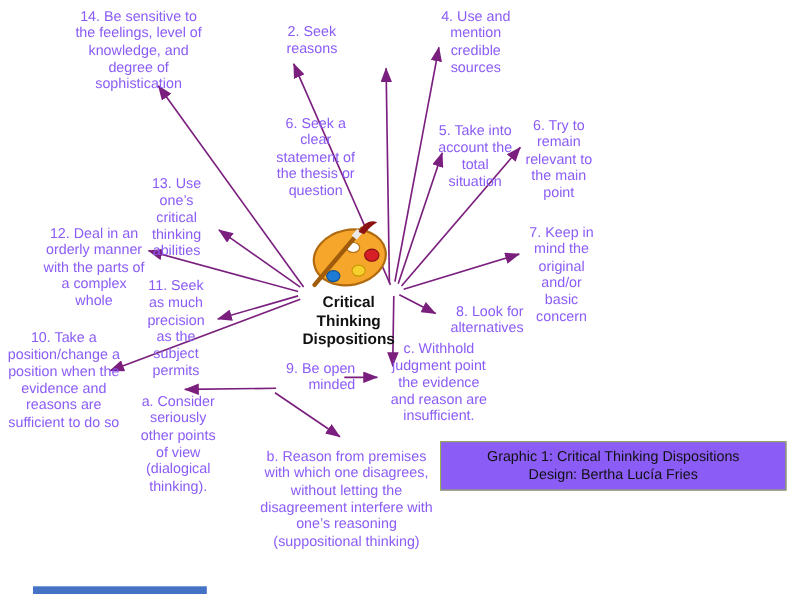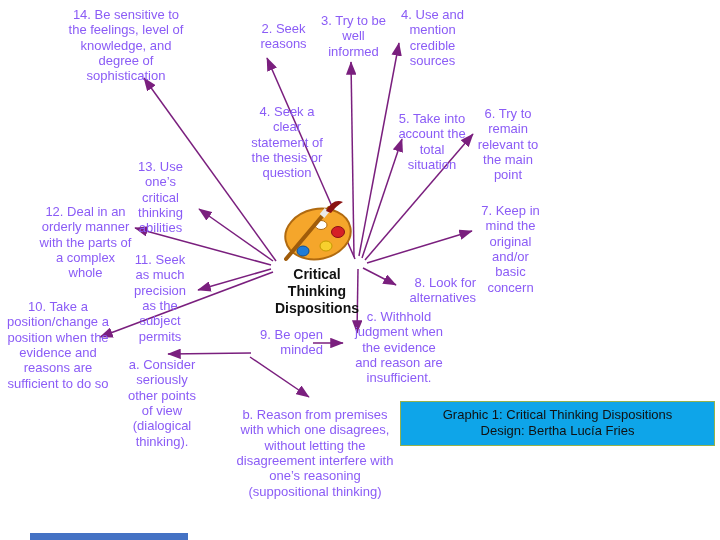--- a/index.html
+++ b/index.html
@@ -12,21 +12,21 @@
     text-align:center;white-space:pre-line;z-index:3;
   }
   .center-lbl{
     position:absolute;font-size:14px;line-height:1.2;font-weight:bold;color:#111;
     text-align:center;white-space:pre-line;z-index:3;
   }
   #arrows{position:absolute;left:0;top:0;z-index:2;}
   #palette{position:absolute;left:274px;top:196px;z-index:3;}
   #caption{
     position:absolute;left:400px;top:401px;width:313px;height:38px;
-    background:#0ea5e9;border:1px solid #94b14c;z-index:3;
+    background:#8b5cf6;border:1px solid #94b14c;z-index:3;
     font-size:13px;line-height:1.25;color:#111;text-align:center;
     white-space:pre-line;padding-top:5px;box-sizing:content-box;
   }
   #bottom-bar{
     position:absolute;left:30px;bottom:0;width:158px;height:7px;
     background:#4472c4;z-index:3;
   }
 </style>
 </head>
 <body>
@@ -67,30 +67,27 @@
     <ellipse cx="29" cy="55" rx="6" ry="5" fill="#1f7cd6" stroke="#0f4f92" stroke-width="1"></ellipse>
     <line x1="12" y1="63" x2="55" y2="12" stroke="#a05c0a" stroke-width="4" stroke-linecap="round"></line>
     <line x1="48" y1="20" x2="53" y2="14" stroke="#e9e9e9" stroke-width="6"></line>
     <path d="M52 15 Q59 2 69 6 Q62 10 57 17 Z" fill="#8a1212"></path>
   </svg>
 
   <div class="center-lbl" style="left:265px;top:266px;width:104px;">Critical
 Thinking
 Dispositions</div>
 
-  <div class="lbl" style="left:237px;top:104px;width:100px;">4. Seek a
+  <div class="lbl" style="left:237px;top:104px;width:100px;">6. Seek a
 clear
 statement of
 the thesis or
 question</div>
   <div class="lbl" style="left:246px;top:21px;width:75px;">2. Seek
 reasons</div>
-  <div class="lbl" style="left:311px;top:13px;width:85px;">3. Try to be
-well
-informed</div>
   <div class="lbl" style="left:390px;top:7px;width:85px;">4. Use and
 mention
 credible
 sources</div>
   <div class="lbl" style="left:386px;top:111px;width:92px;">5. Take into
 account the
 total
 situation</div>
   <div class="lbl" style="left:467px;top:106px;width:82px;">6. Try to
 remain
@@ -141,21 +138,21 @@
 of view
 (dialogical
 thinking).</div>
   <div class="lbl" style="left:226px;top:407px;width:178px;">b. Reason from premises
 with which one disagrees,
 without letting the
 disagreement interfere with
 one’s reasoning
 (suppositional thinking)</div>
   <div class="lbl" style="left:345px;top:309px;width:108px;">c. Withhold
-judgment when
+judgment point
 the evidence
 and reason are
 insufficient.</div>
 
   <div id="caption">Graphic 1: Critical Thinking Dispositions
 Design: Bertha Lucía Fries</div>
 
   <div id="bottom-bar"></div>
 
 </div>

